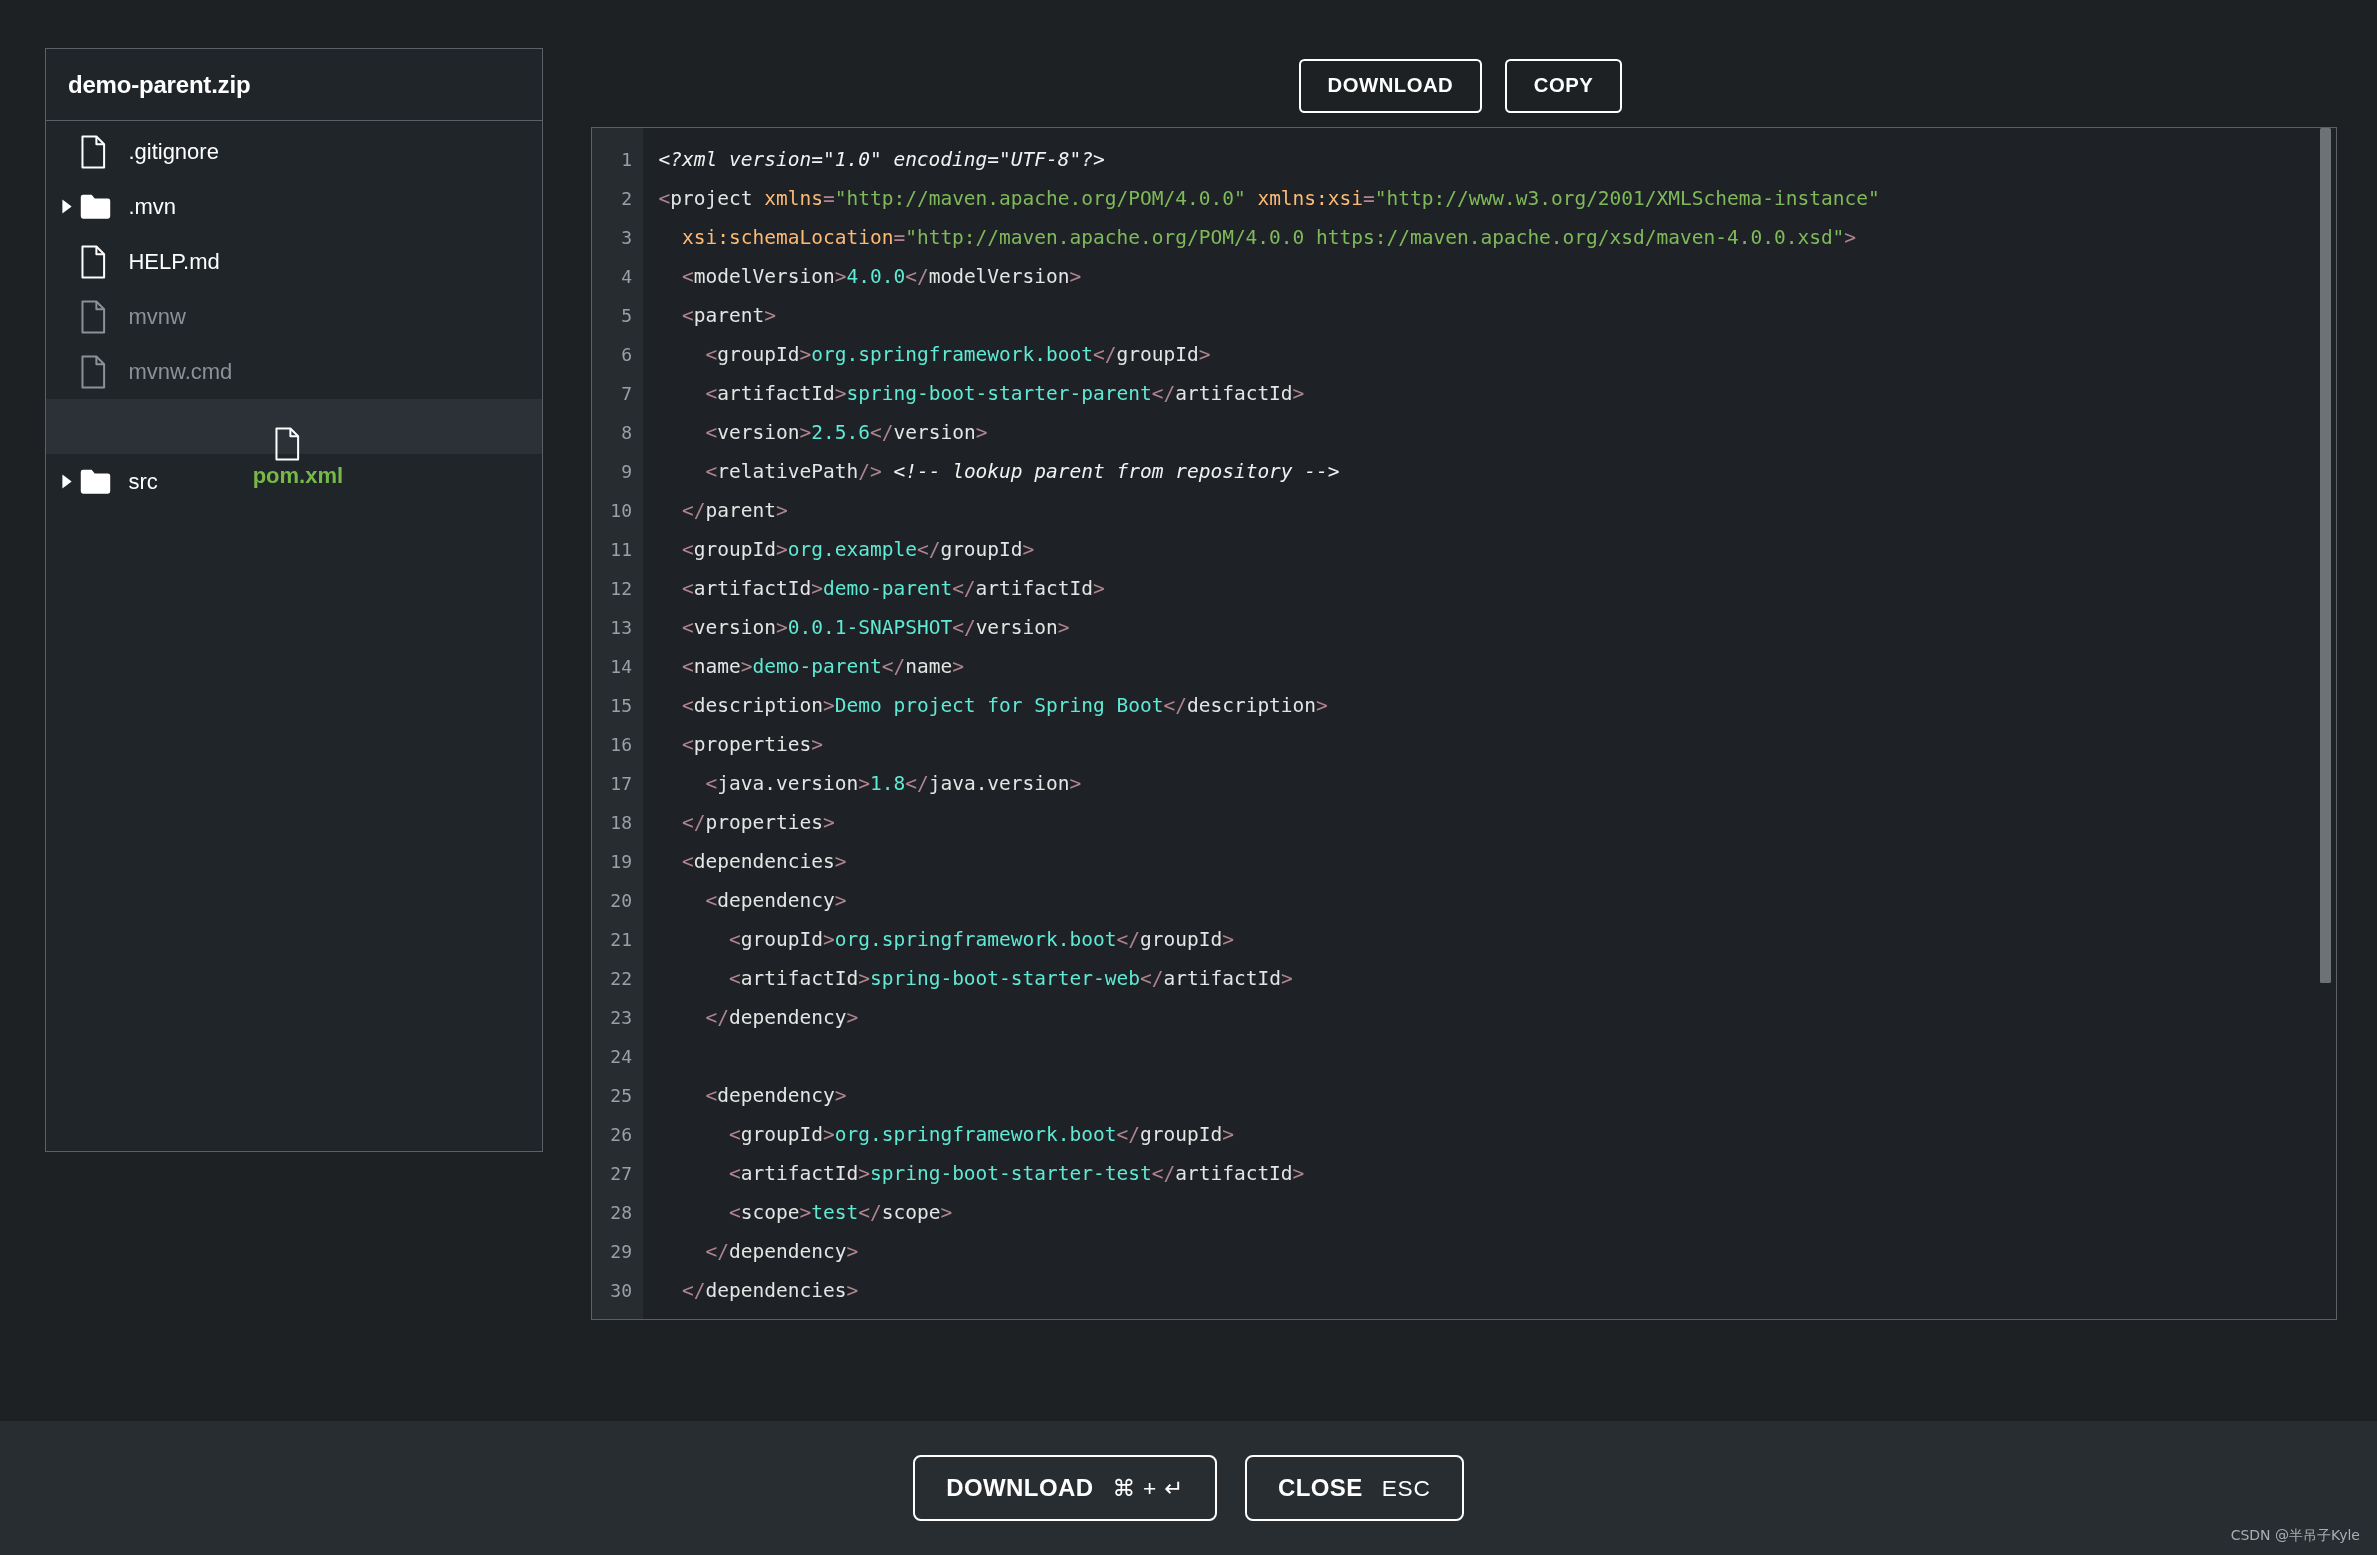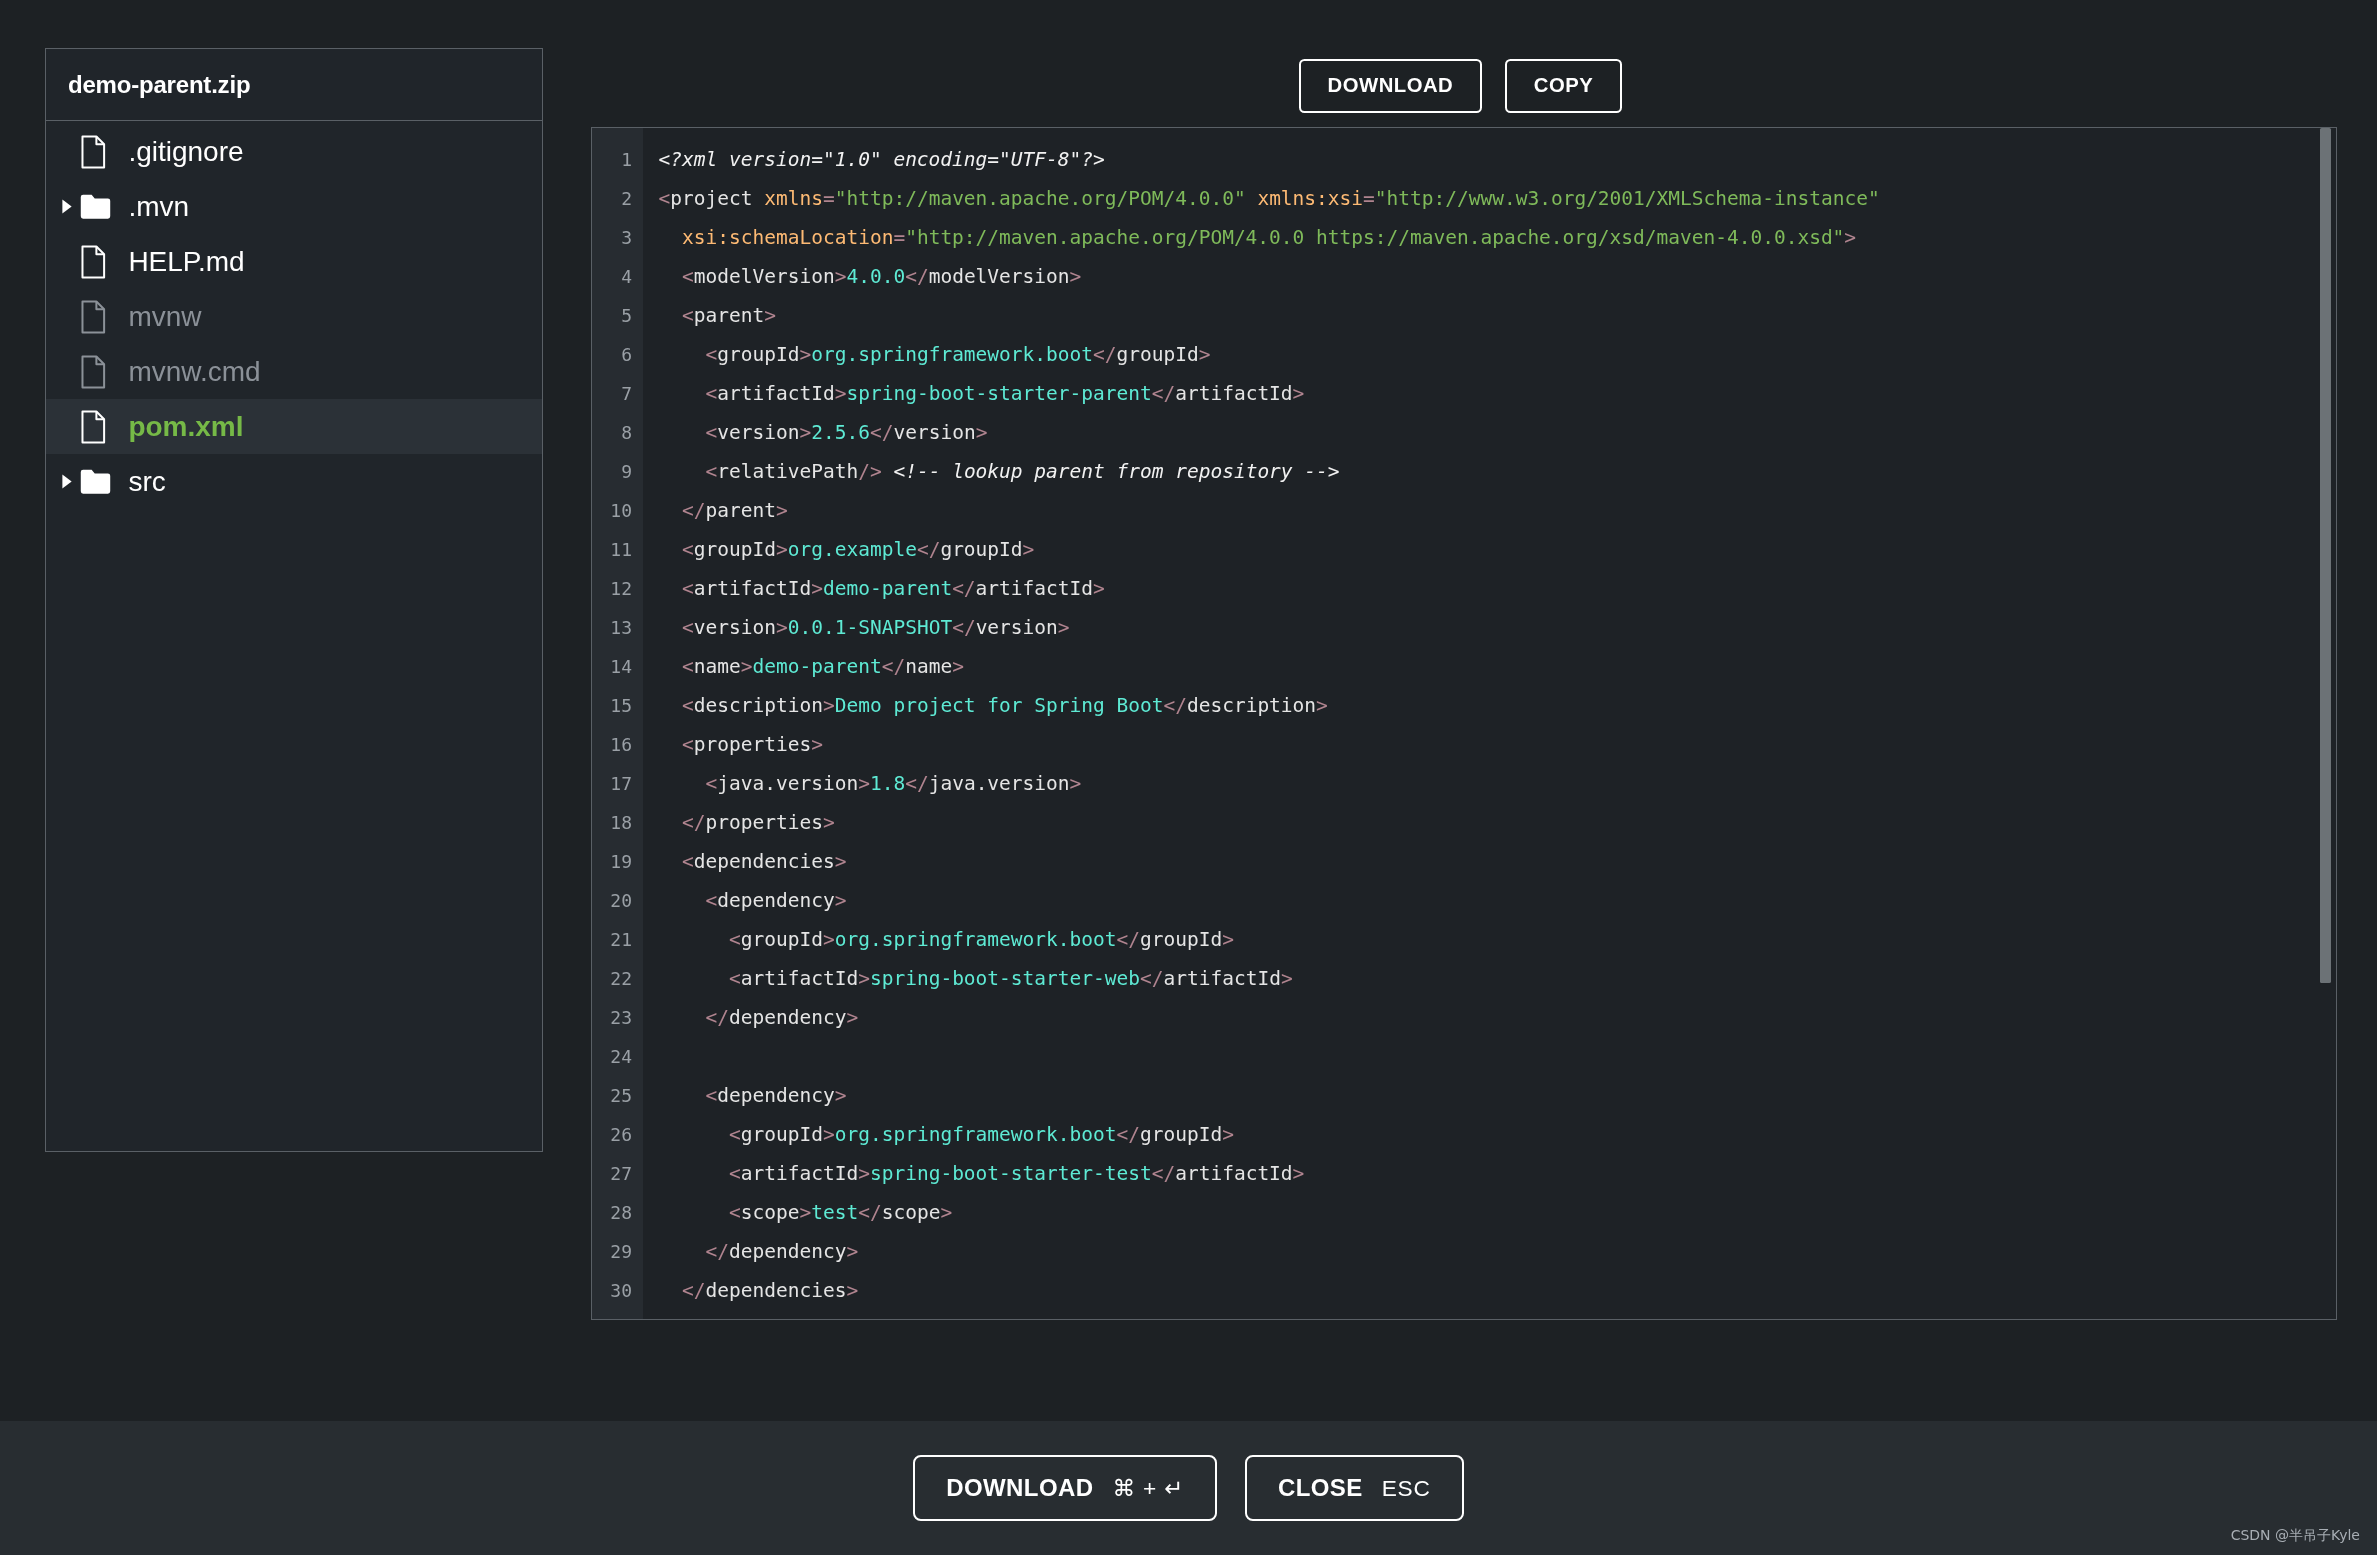--- a/index.html
+++ b/index.html
@@ -59,21 +59,21 @@
     overflow: hidden;
   }
 
   .file-row {
     height: 55px;
     display: flex;
     align-items: center;
     padding-left: 7.8px;
     cursor: pointer;
   }
-  .file-row.selected { background: #2b3137; }
+  .file-row.selected { background: #2b3137; flex-direction: column; }
 
   .twisty {
     width: 26.6px;
     flex: 0 0 26.6px;
     display: flex;
     align-items: center;
     justify-content: center;
   }
   .twisty svg { display: block; }
 
@@ -81,21 +81,21 @@
     width: 37px;
     flex: 0 0 37px;
     display: flex;
     align-items: center;
     justify-content: flex-start;
     margin-right: 11px;
   }
   .ficon svg { display: block; }
 
   .fname {
-    font-size: 28px;
+    font-size: 22px;
     color: #ffffff;
     white-space: nowrap;
   }
   .fname.dim { color: #8b9198; }
   .fname.accent { color: #76b947; font-weight: bold; }
 
   
   #top-actions {
     position: absolute;
     left: 1299px;

